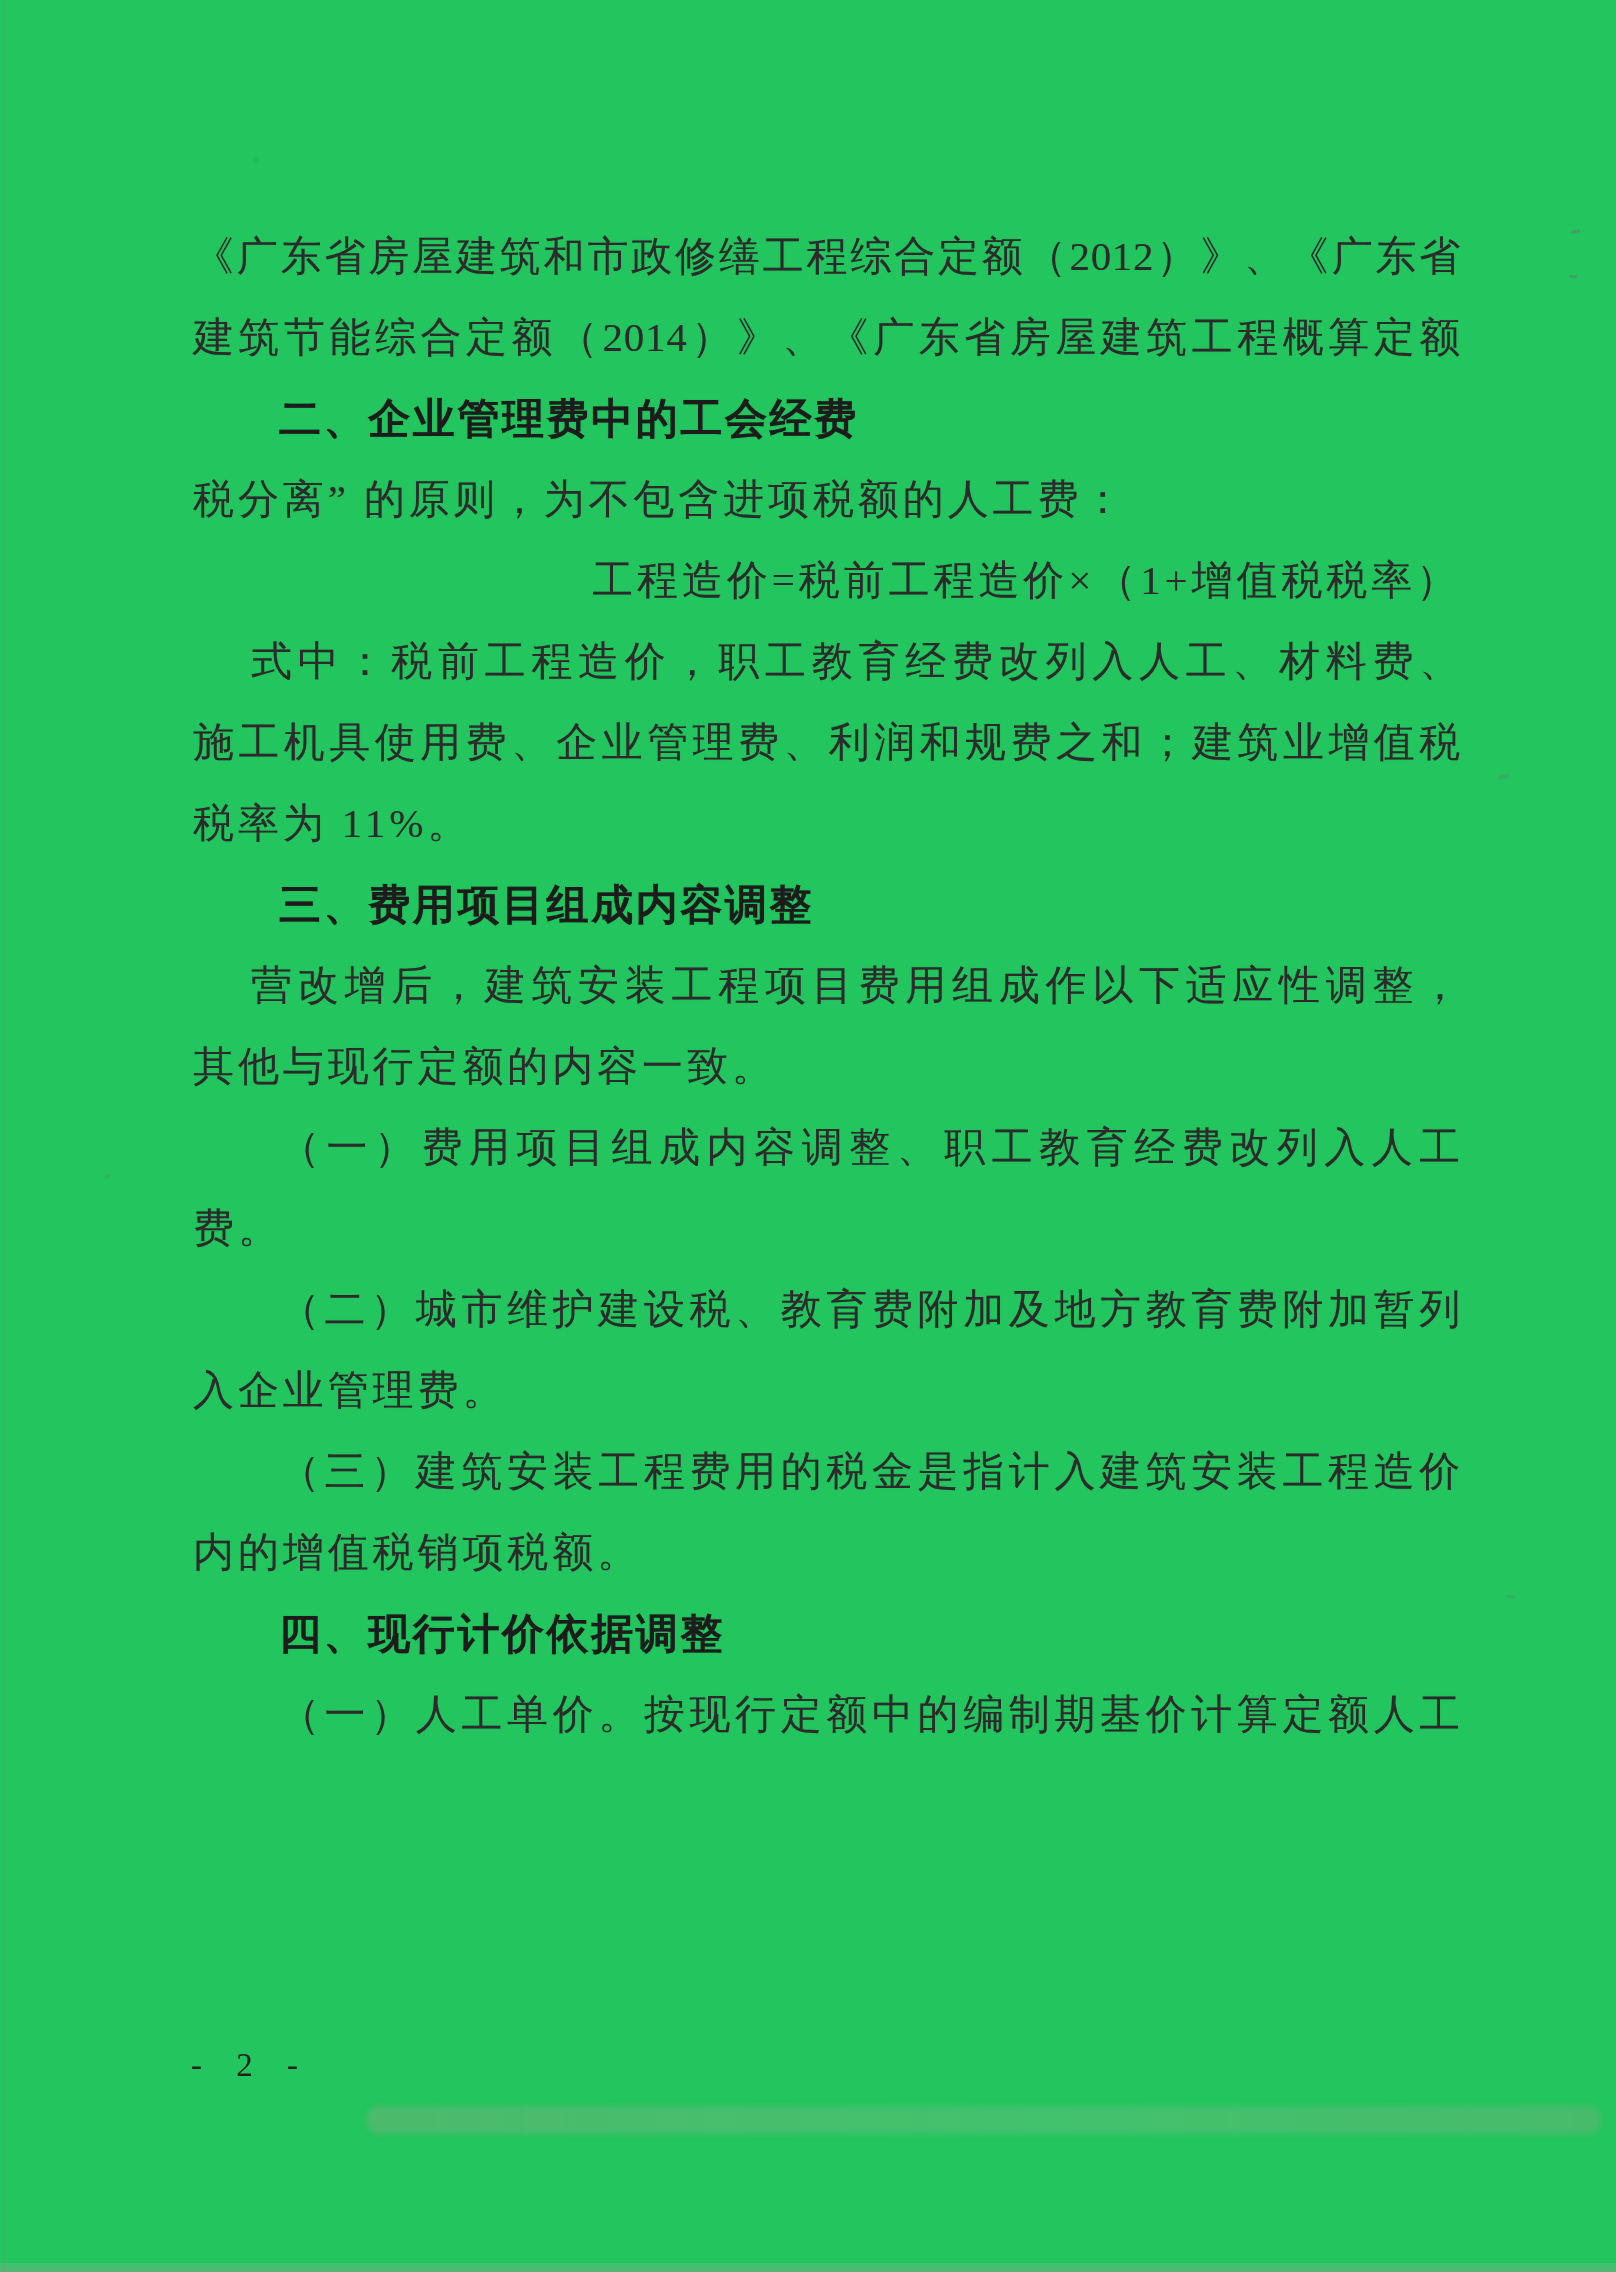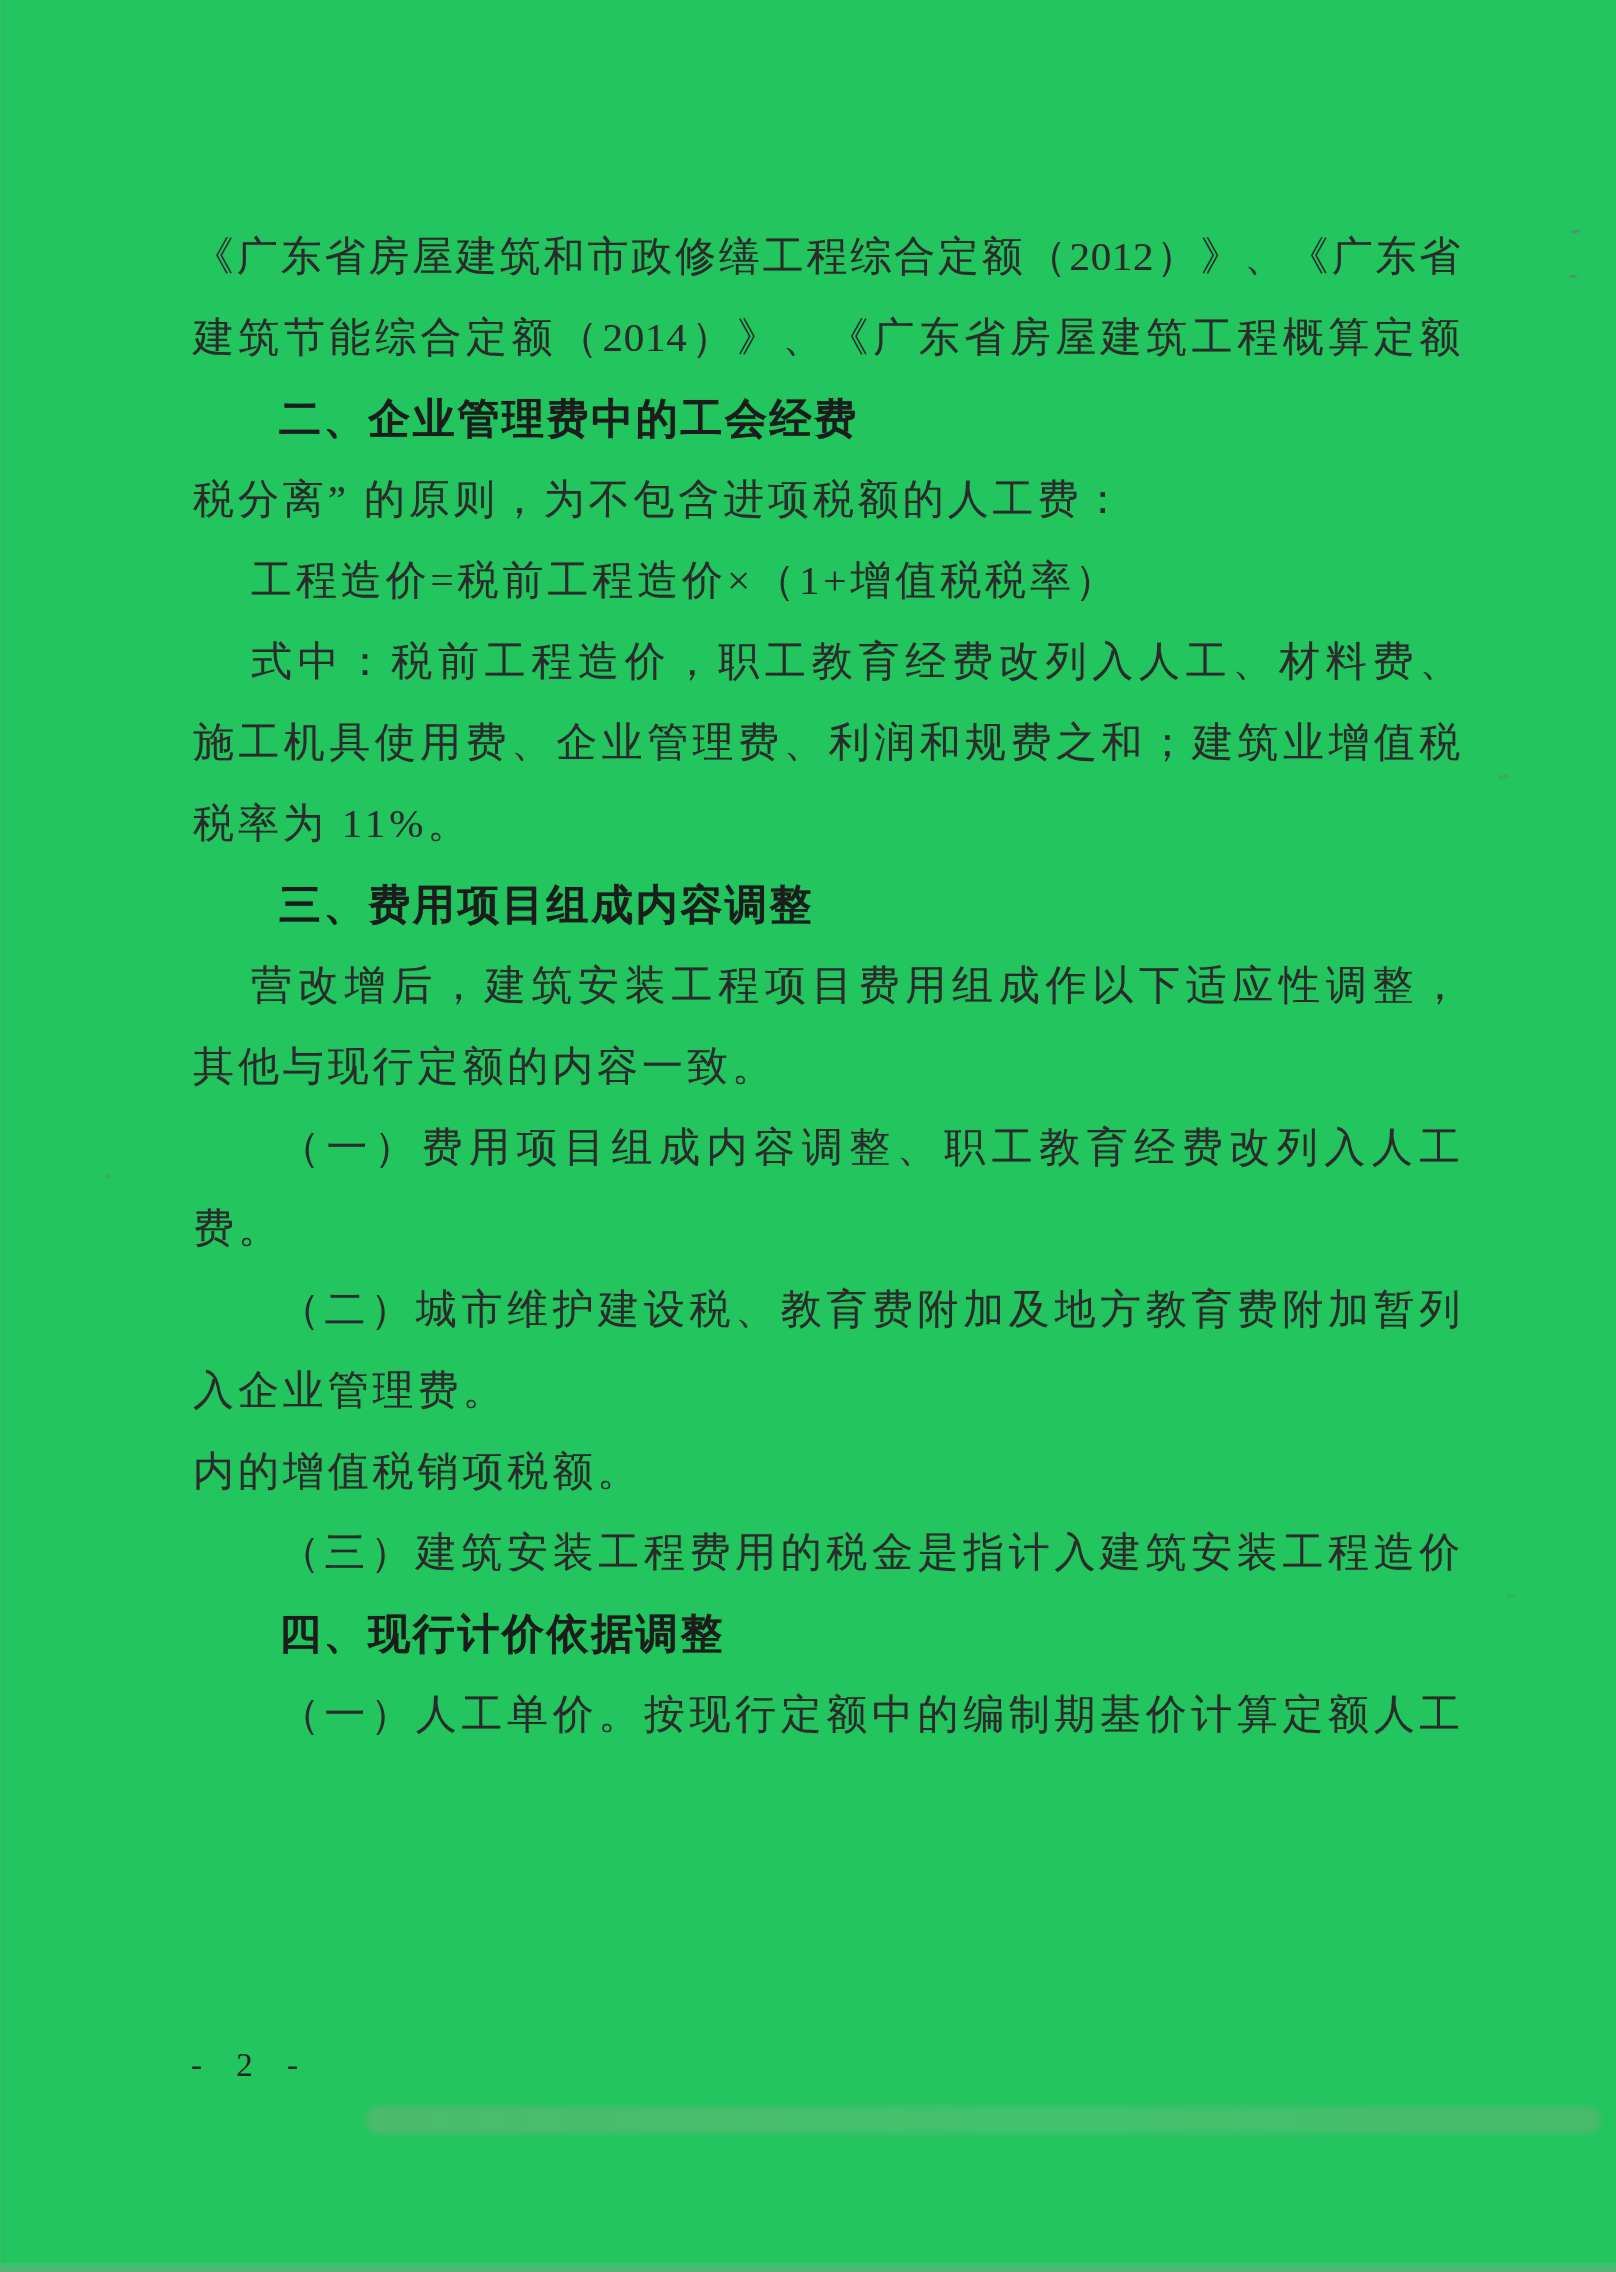--- a/index.html
+++ b/index.html
@@ -34,21 +34,21 @@
     text-justify:inter-character;
   }
   .ln.heading{
     font-family:"Liberation Sans","DejaVu Sans",sans-serif;
     font-weight:700;
     font-size:42px;
     letter-spacing:2.6px;
     color:#1c1c1c;
     text-shadow:0 0 0.7px rgba(20,20,20,.5);
   }
-  .ln.ind-a{padding-left:58px;}
+  .ln.ind-a{padding-left:58px;text-align:right;}
   .ln.ind-b{padding-left:86px;}
 
   
   #page-number{
     position:absolute;
     left:191px;top:2047px;
     font-size:33px;
     letter-spacing:13px;
     color:#222;
     font-family:"Liberation Serif","DejaVu Serif",serif;
@@ -91,22 +91,22 @@
       <div class="ln jus ind-a">式中：税前工程造价，职工教育经费改列入人工、材料费、</div>
       <div class="ln jus">施工机具使用费、企业管理费、利润和规费之和；建筑业增值税</div>
       <div class="ln ">税率为 11%。</div>
       <div class="ln heading ind-b">三、费用项目组成内容调整</div>
       <div class="ln jus ind-a">营改增后，建筑安装工程项目费用组成作以下适应性调整，</div>
       <div class="ln ">其他与现行定额的内容一致。</div>
       <div class="ln jus ind-b">（一）费用项目组成内容调整、职工教育经费改列入人工</div>
       <div class="ln ">费。</div>
       <div class="ln jus ind-b">（二）城市维护建设税、教育费附加及地方教育费附加暂列</div>
       <div class="ln ">入企业管理费。</div>
+      <div class="ln jus ind-b">（三）建筑安装工程费用的税金是指计入建筑安装工程造价</div>
       <div class="ln ">内的增值税销项税额。</div>
-      <div class="ln jus ind-b">（三）建筑安装工程费用的税金是指计入建筑安装工程造价</div>
       <div class="ln heading ind-b">四、现行计价依据调整</div>
       <div class="ln jus ind-b">（一）人工单价。按现行定额中的编制期基价计算定额人工</div>
     </div>
 
   <div id="page-number">- 2 -</div>
 
   <div class="edge-left"></div>
   <div class="edge-bottom"></div>
   <div class="smudge-pink"></div>
   <div class="speck s1"></div>

